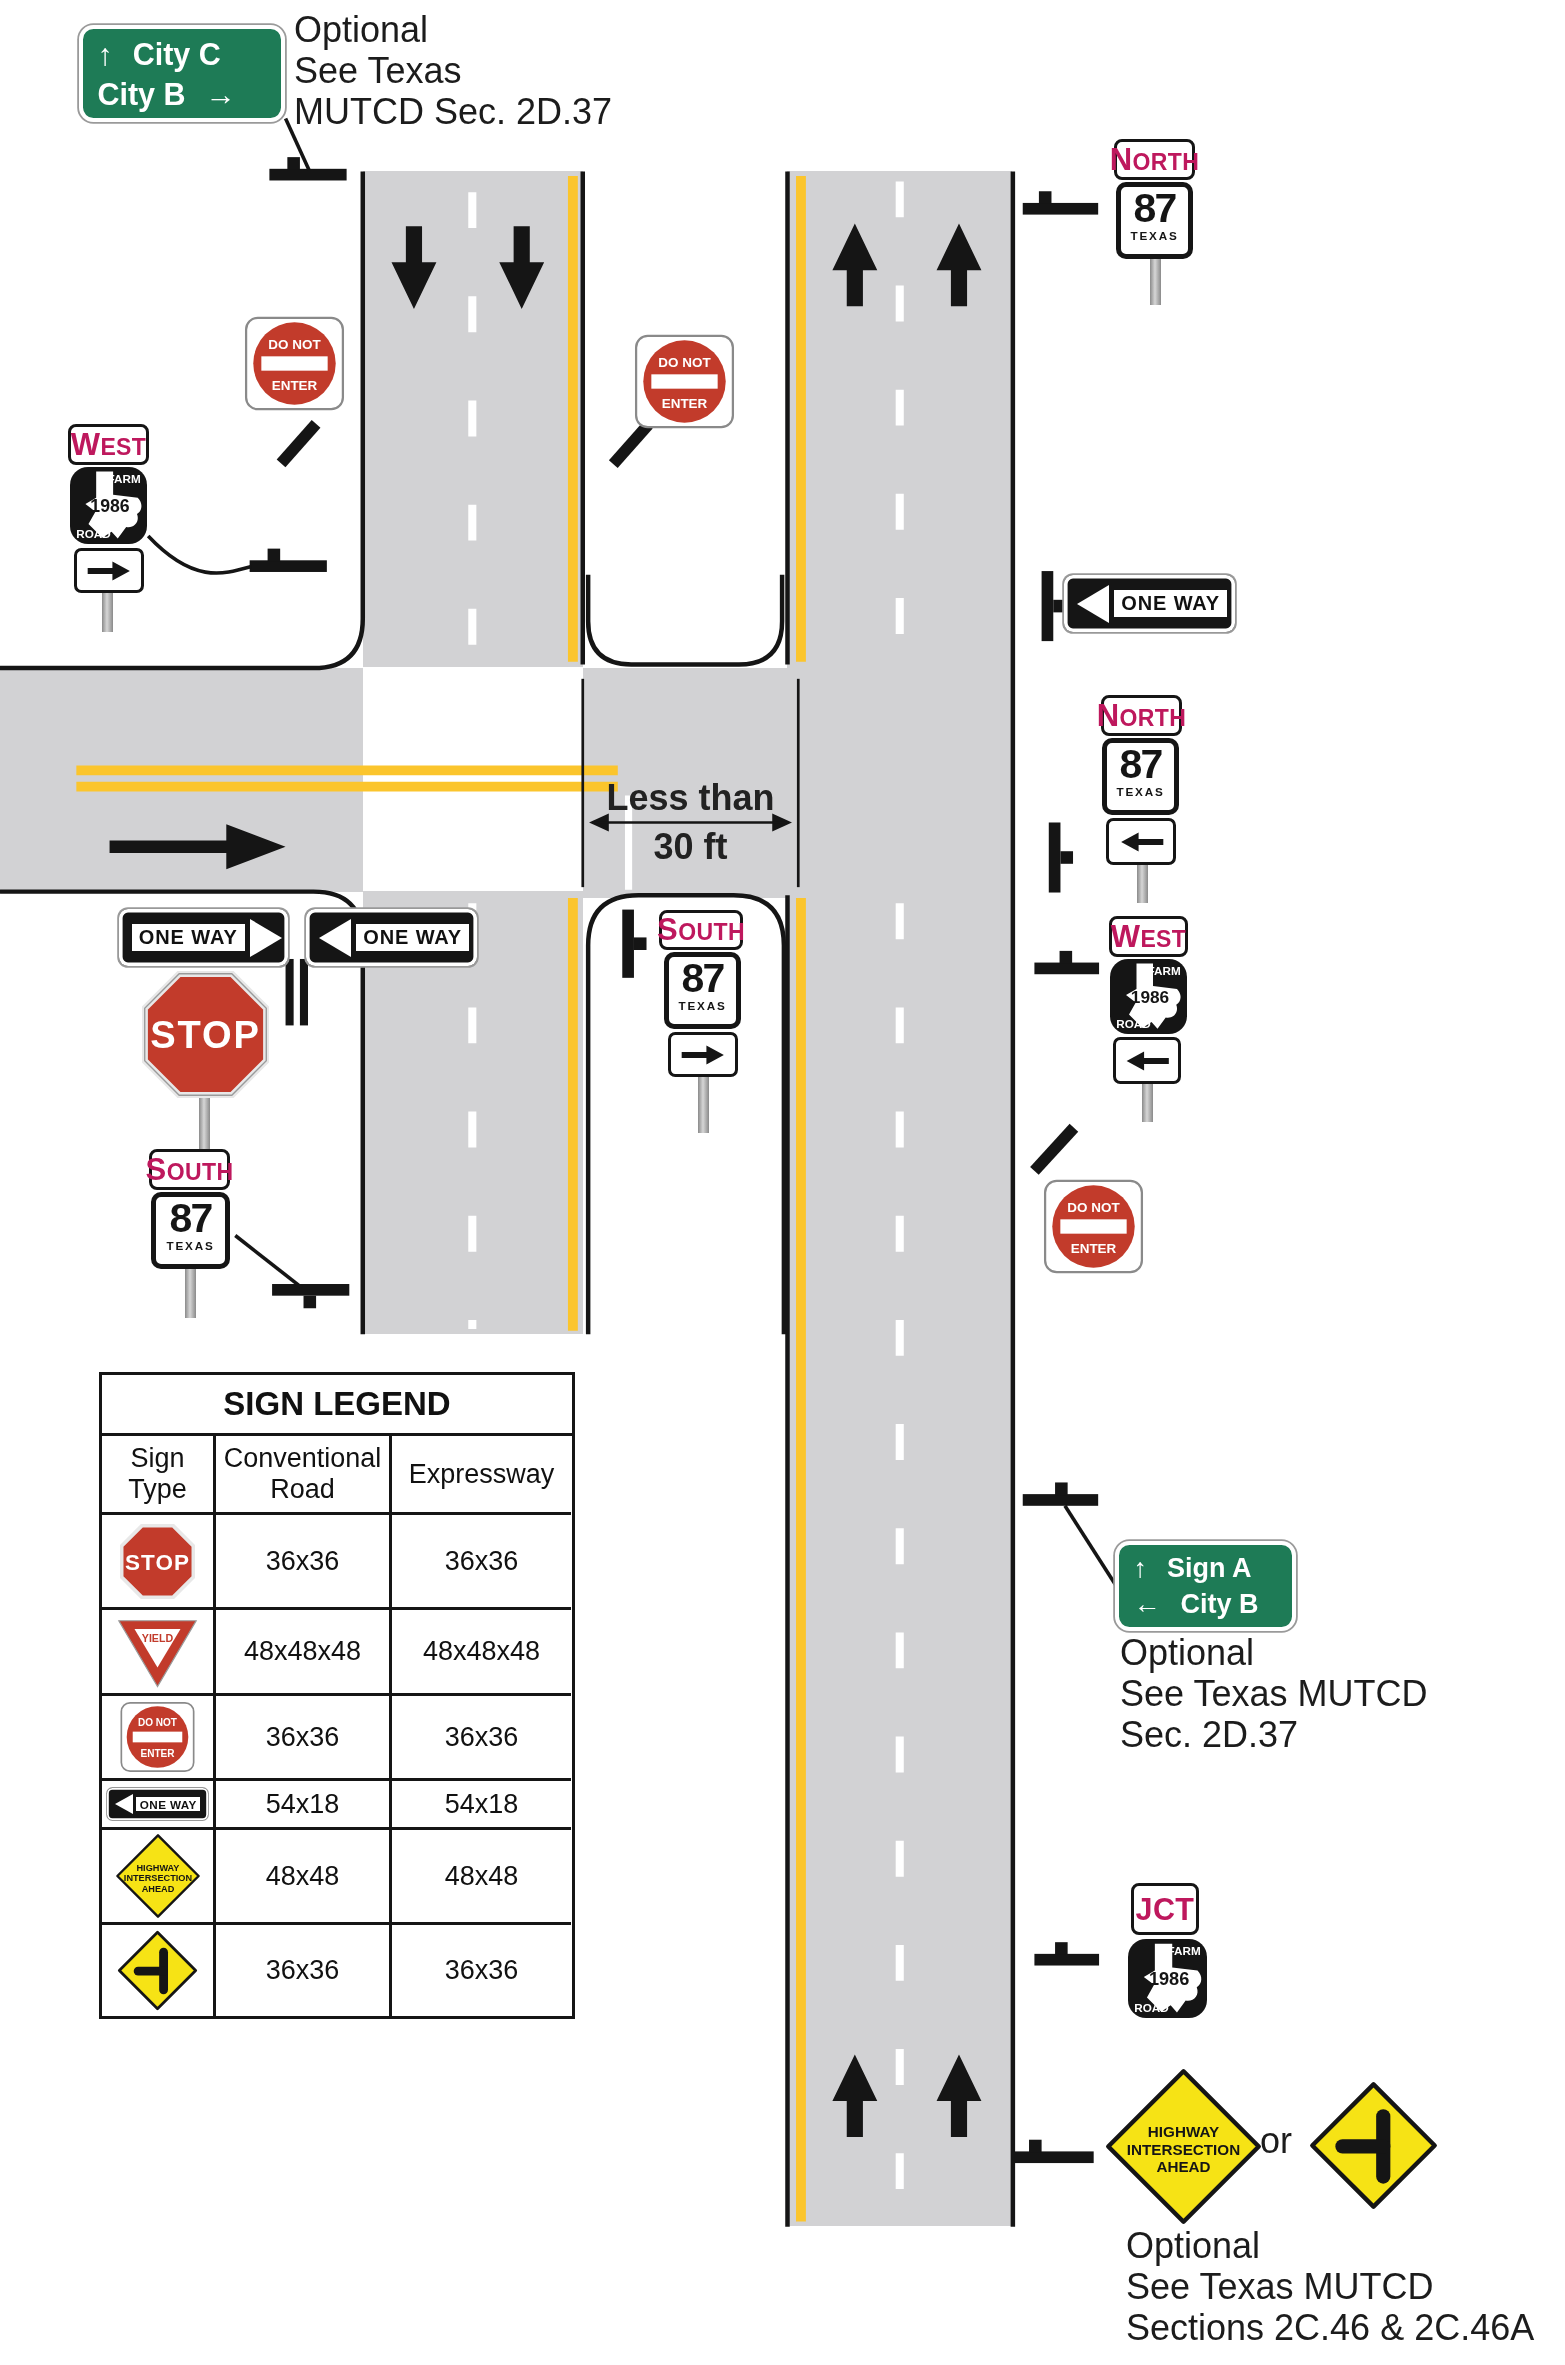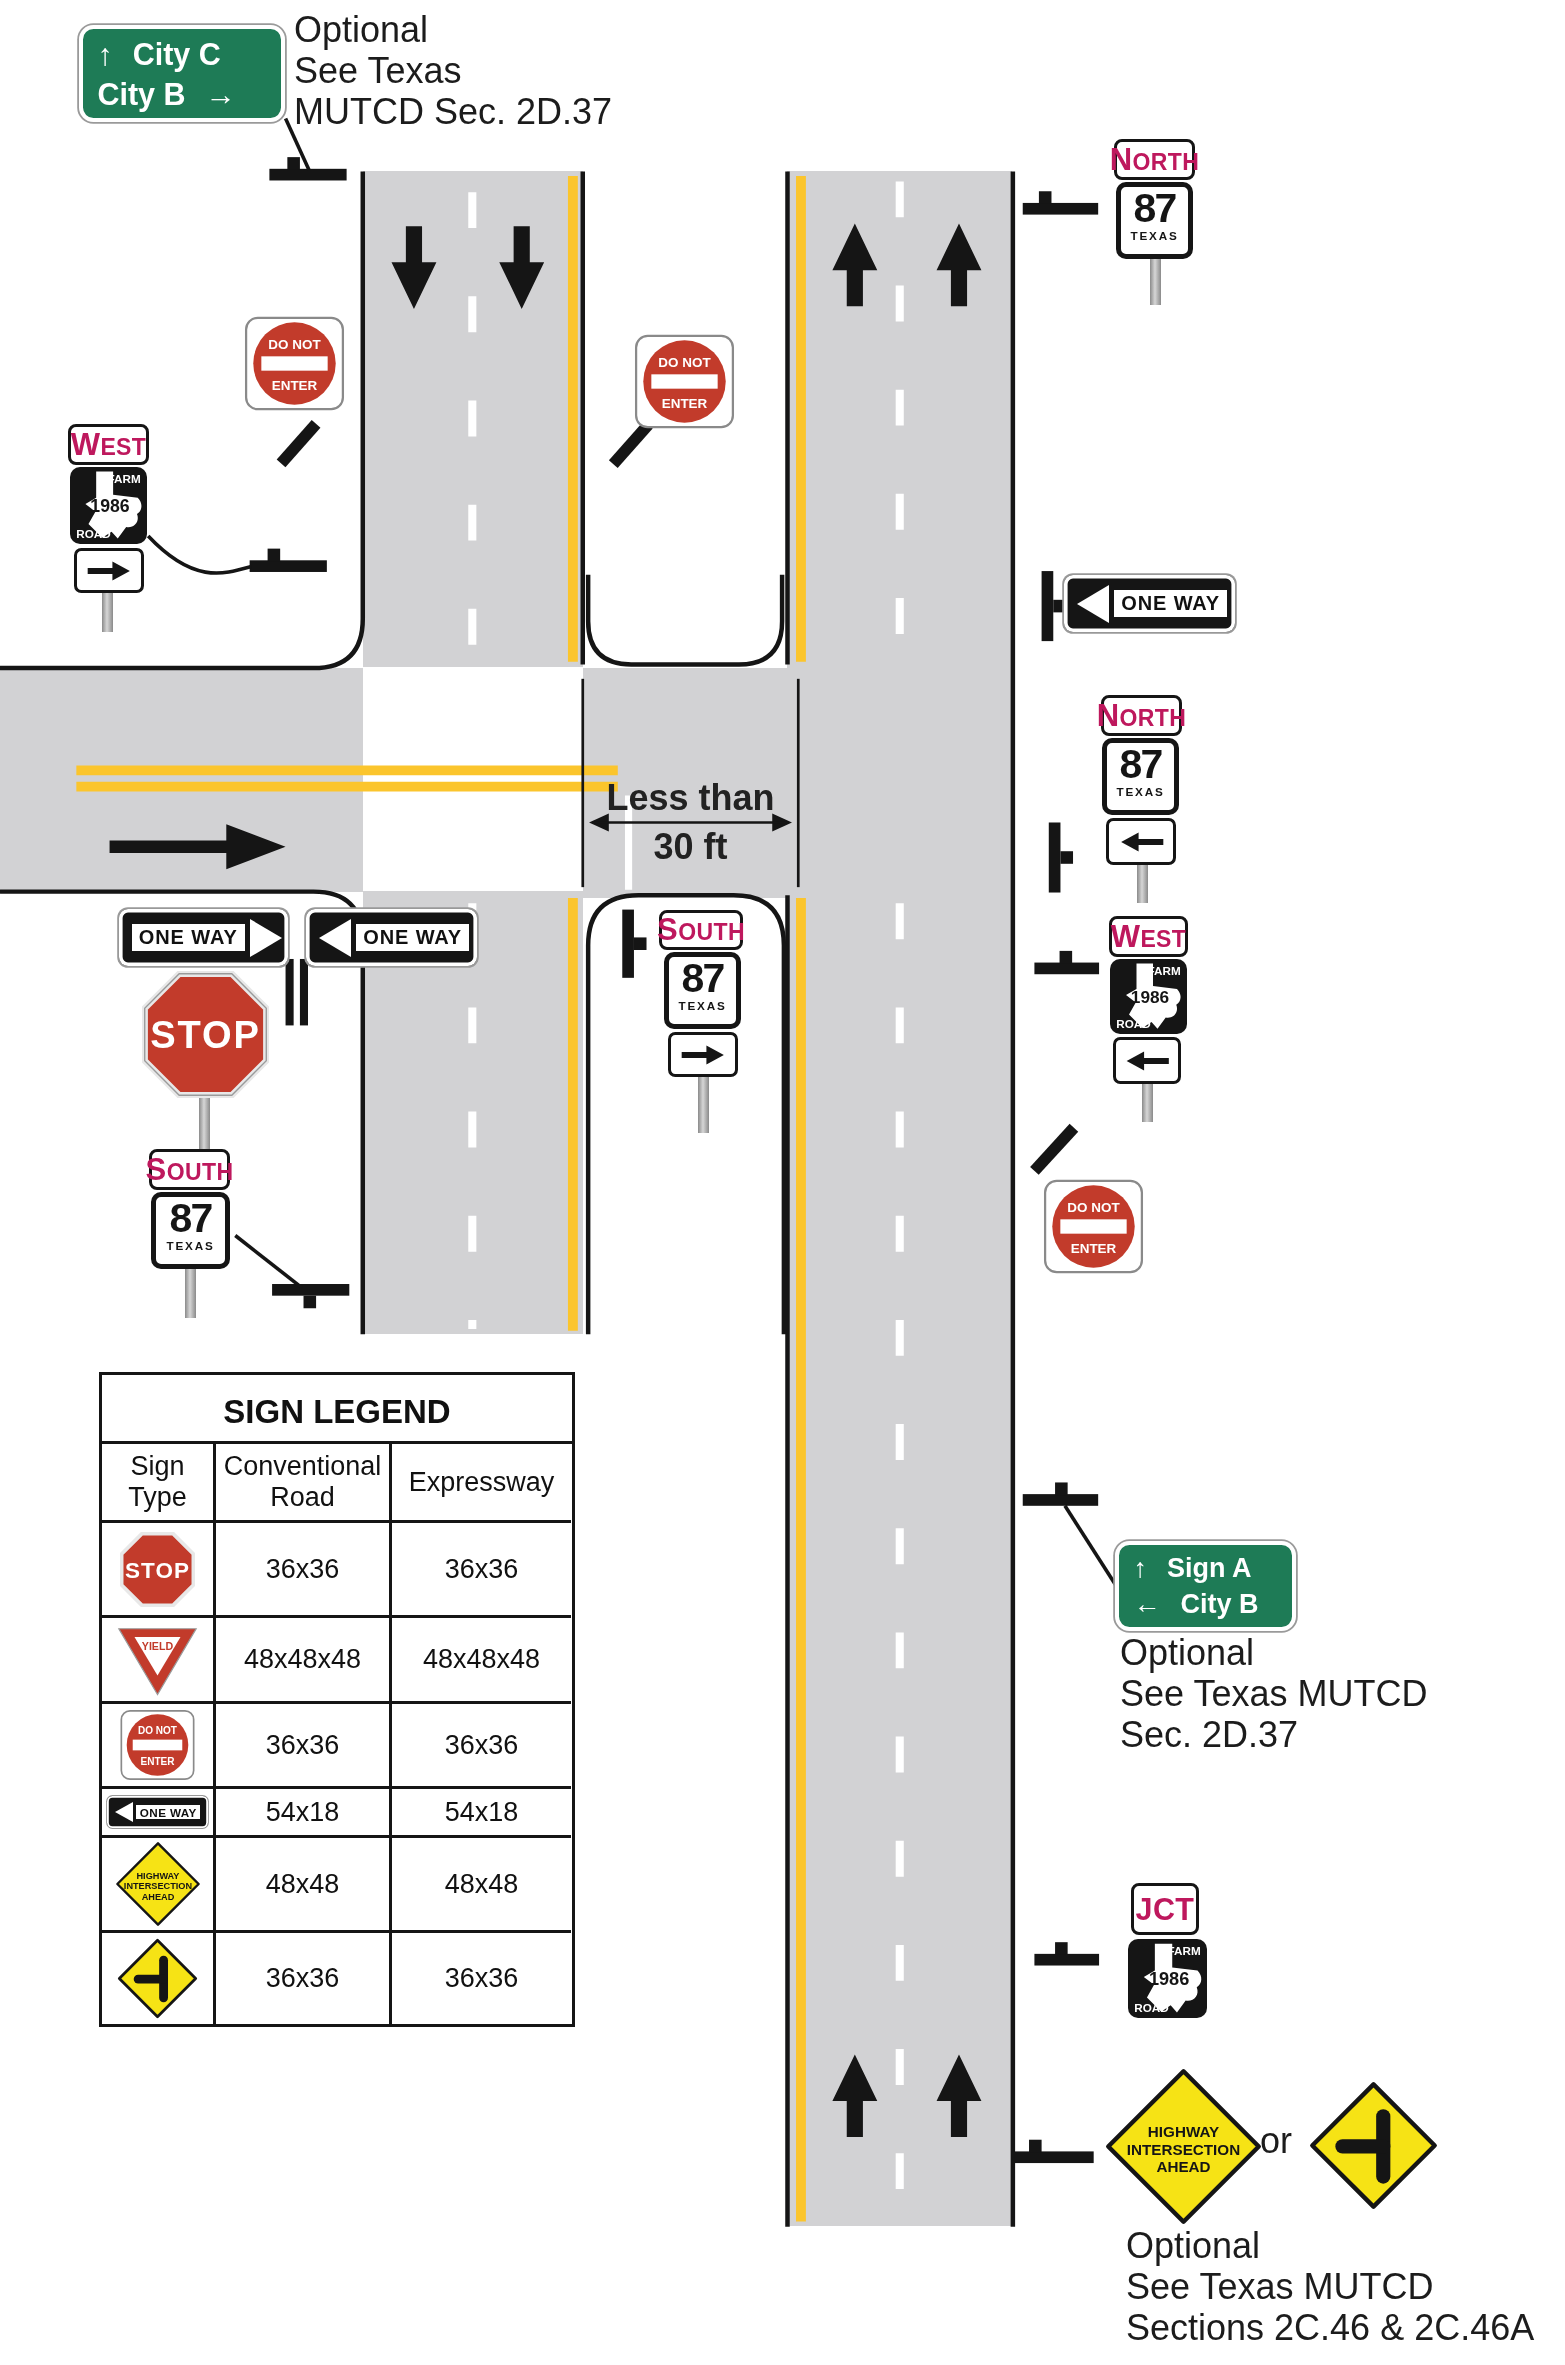--- a/index.html
+++ b/index.html
@@ -25,21 +25,21 @@
   
   .plq { position:absolute; background:#fff; border:3.6px solid #151515; border-radius:8px;
          display:flex; align-items:center; justify-content:center; box-sizing:border-box; }
   .plq span { display:block; font-weight:bold; font-size:23px; letter-spacing:0.4px; color:#be185d; }
   .plq.cap span::first-letter { font-size:31px; }
   .plq.jct span { font-size:30.5px; }
   .sh87 { position:absolute; background:#fff; border:5.4px solid #151515; border-radius:10px;
           text-align:center; box-sizing:border-box; }
   .sh87-num { font-size:41px; font-weight:bold; letter-spacing:-1.8px; line-height:1; margin-top:1px; color:#151515; }
   .sh87-st { font-size:11.7px; font-weight:bold; letter-spacing:1.8px; color:#151515; }
-  .fm { position:absolute; background:#151515; border-radius:10px; }
+  .fm { position:absolute; background:#151515; border-radius:18px; }
   .fm svg { position:absolute; left:0; top:0; width:100%; height:100%; }
   .fm-top { position:absolute; top:4.5px; right:6.3px; color:#fff; font-size:11.7px; font-weight:bold; z-index:2; }
   .fm-bot { position:absolute; bottom:4.5px; left:6.3px; color:#fff; font-size:11.7px; font-weight:bold; z-index:2; }
   .arrsign { position:absolute; background:#fff; border:3.6px solid #151515; border-radius:7.2px;
              display:flex; align-items:center; justify-content:center; box-sizing:border-box; }
   .post { position:absolute; width:10.8px; background:linear-gradient(90deg,#8a8a8a,#d6d6d6 45%,#8a8a8a); }
 
   
   .oneway { position:absolute; background:#151515; border-radius:9px;
             box-shadow:inset 0 0 0 3.6px #fff, 0 0 0 1.8px #999;
@@ -51,21 +51,21 @@
   .ow-text { background:#fff; color:#111; font-weight:bold; font-size:20px; letter-spacing:0.9px;
              padding:1.8px 7.2px; white-space:nowrap; }
   .oneway.mini { border-radius:5.4px; box-shadow:inset 0 0 0 1.8px #fff, 0 0 0 0.9px #999; padding:0 7.2px; gap:3.6px; height:32px; }
   .oneway.mini .ow-head-l { border-top-width:10px; border-bottom-width:10px; border-right-width:18px; }
   .oneway.mini .ow-text { font-size:11.7px; padding:0.9px 3.6px; letter-spacing:0.4px; }
 
   
   .legend { position:absolute; left:99px; top:1372px; width:476px; background:#fff;
             border:3.6px solid #151515; box-sizing:border-box; }
   .lg-title { border-bottom:3.6px solid #151515; text-align:center; font-size:33px; font-weight:bold;
-              padding:10px 0; color:#111;margin-top:8px; }
+              padding:10px 0; color:#111; }
   .lg-grid { display:grid; grid-template-columns:114px 176px 179px;
              grid-template-rows:79px 95px 86px 85px 49px 95px 91px; }
   .lg-grid > div { display:flex; align-items:center; justify-content:center; text-align:center;
                    font-size:27px; color:#111; box-sizing:border-box; }
   .br { border-right:3.6px solid #151515; }
   .bb { border-bottom:3.6px solid #151515; }
 </style>
 </head>
 <body>
 

